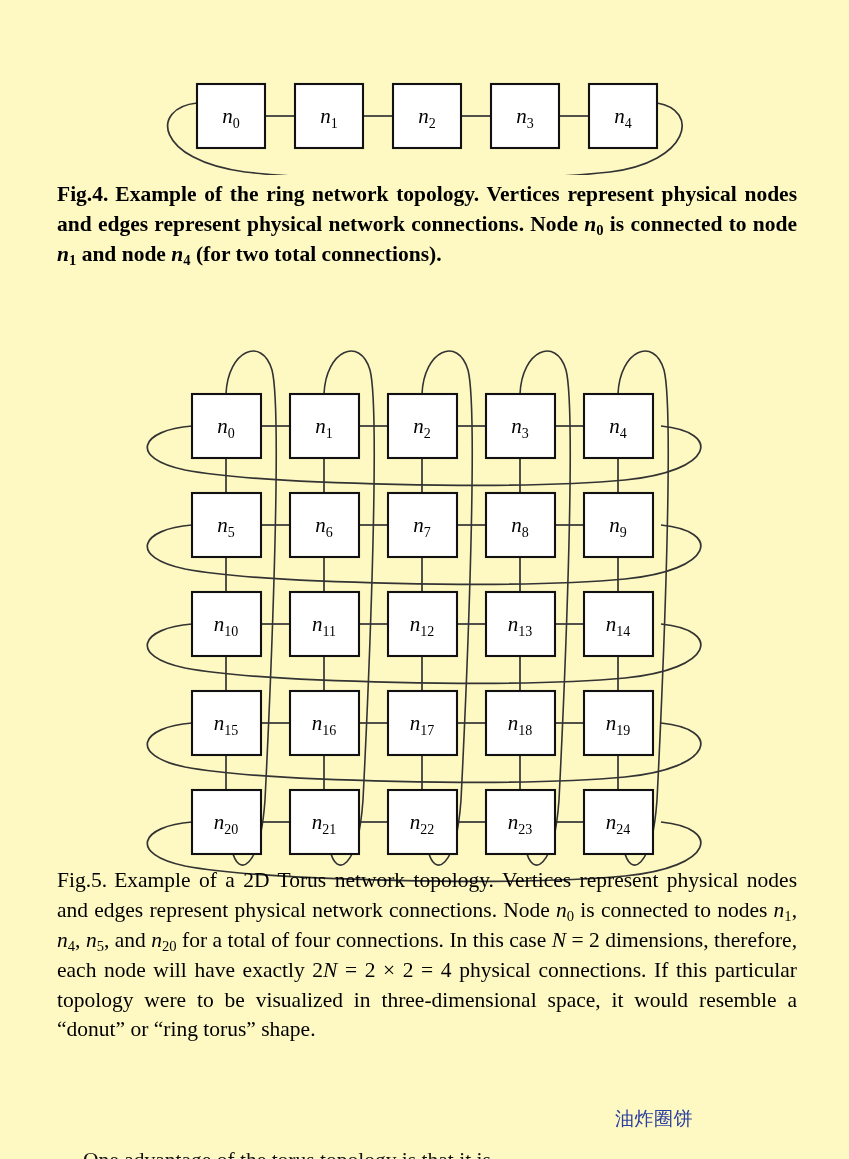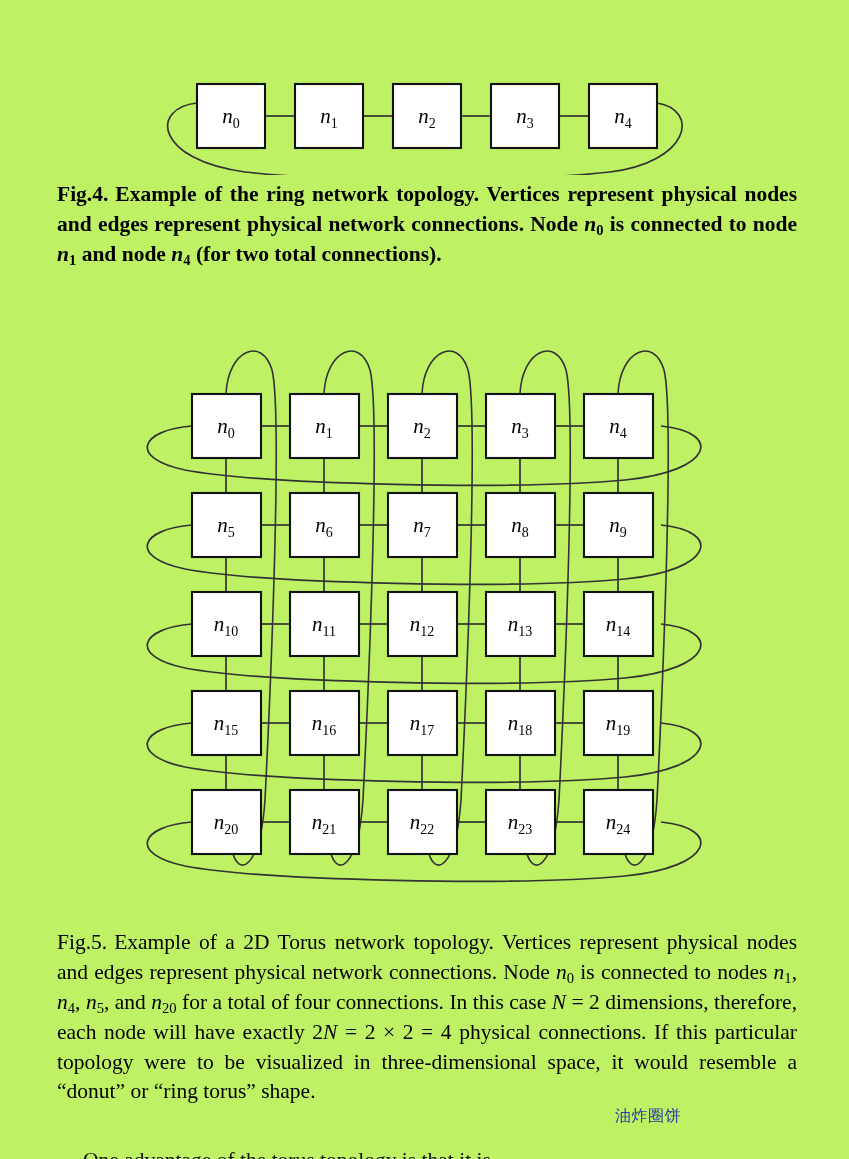--- a/index.html
+++ b/index.html
@@ -12,21 +12,21 @@
     width: 849px;
     height: 1159px;
     position: relative;
     overflow: hidden;
     font-family: "Liberation Serif", "DejaVu Serif", serif;
     color: #000000;
   }
   .page {
     position: absolute;
     inset: 0;
-    background: #bef264;
+    background: #fef9c3;
   }
 
   
   .figure {
     position: absolute;
     left: 0;
     width: 849px;
   }
   #figure-ring { top: 30px; height: 145px; }
   #figure-torus { top: 330px; height: 575px; }
@@ -70,41 +70,41 @@
     position: absolute;
     left: 57px;
     width: 740px;
     font-size: 21.5px;
     line-height: 1.38;
     text-align: justify;
     text-justify: inter-word;
     color: #000000;
   }
   #caption-fig4 { top: 180px; font-weight: bold; }
-  #caption-fig5 { top: 928px; }
+  #caption-fig5 { top: 866px; }
 
   .caption .lead { white-space: nowrap; }
   .caption .gap { display: inline-block; width: 7px; }
 
   .math-var {
     font-style: italic;
   }
   .math-sub {
     font-size: 0.68em;
     vertical-align: -0.28em;
     font-style: normal;
   }
 
   
   .annotation-cjk {
     position: absolute;
     left: 615px;
     top: 1106px;
     font-family: "DejaVu Sans", "Liberation Sans", sans-serif;
-    font-size: 16px;
+    font-size: 19px;
     color: #2b3fa0;
     letter-spacing: 0.5px;
     white-space: nowrap;
   }
 
   
   .clipped-line {
     position: absolute;
     left: 57px;
     top: 1146px;

